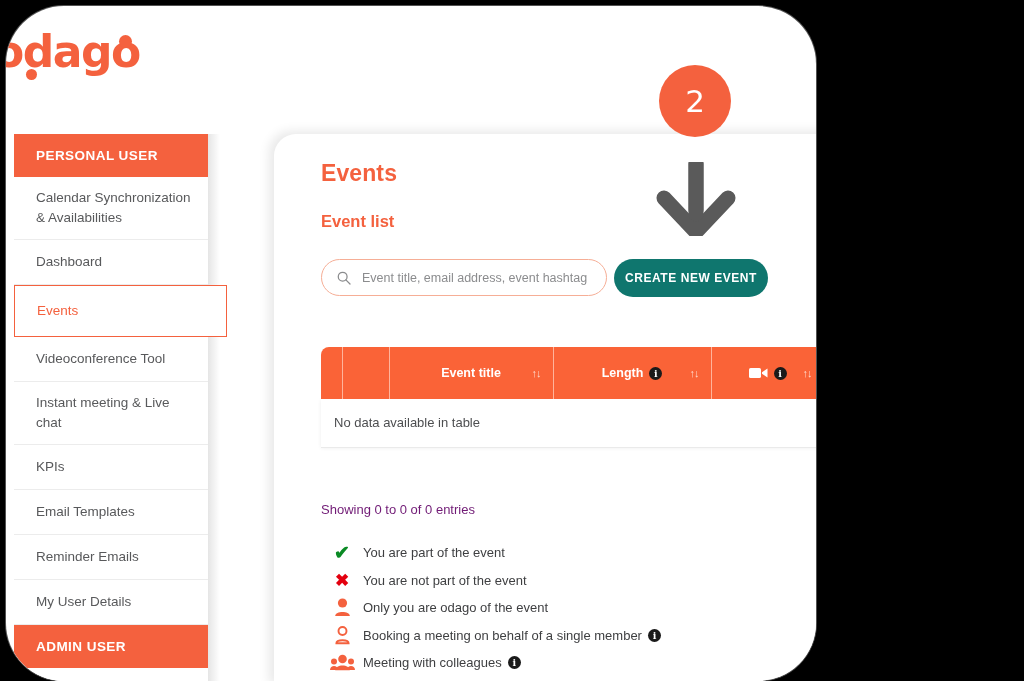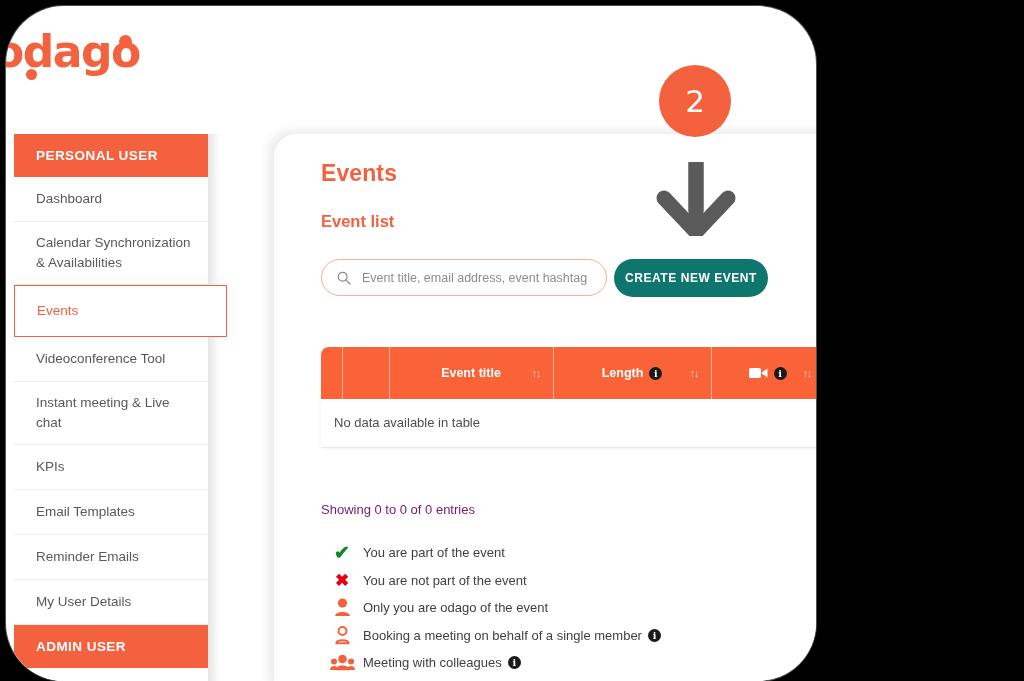--- a/index.html
+++ b/index.html
@@ -291,22 +291,22 @@
   <div id="logo">
     <div class="wordmark">odago</div>
     <div class="dot-top"></div>
     <div class="dot-bot"></div>
   </div>
 
   <div id="sidebar-shadow"></div>
   <nav id="sidebar">
 
     <div class="side-header">PERSONAL USER</div>
+    <div class="side-item two-line">Calendar Synchronization &amp; Availabilities</div>
     <div class="side-item">Dashboard</div>
-    <div class="side-item two-line">Calendar Synchronization &amp; Availabilities</div>
     <div class="side-item active">Events</div>
     <div class="side-item">Videoconference Tool</div>
     <div class="side-item two-line">Instant meeting &amp; Live chat</div>
     <div class="side-item">KPIs</div>
     <div class="side-item">Email Templates</div>
     <div class="side-item">Reminder Emails</div>
     <div class="side-item">My User Details</div>
 
     <div class="side-header">ADMIN USER</div>
     <div class="side-item two-line">Logo &amp; Brand Customization</div>

